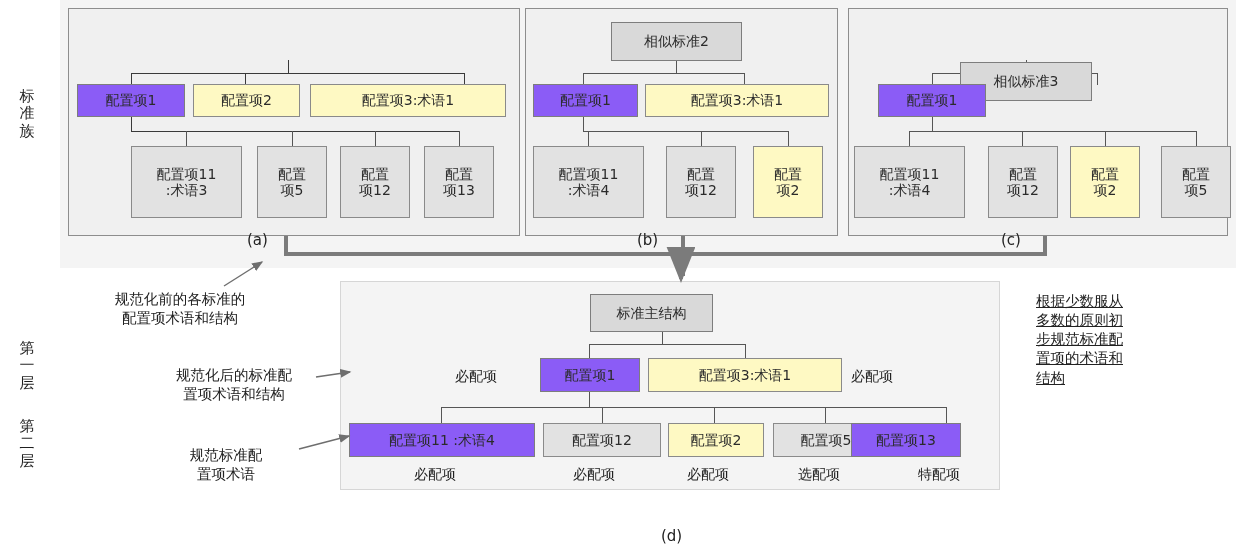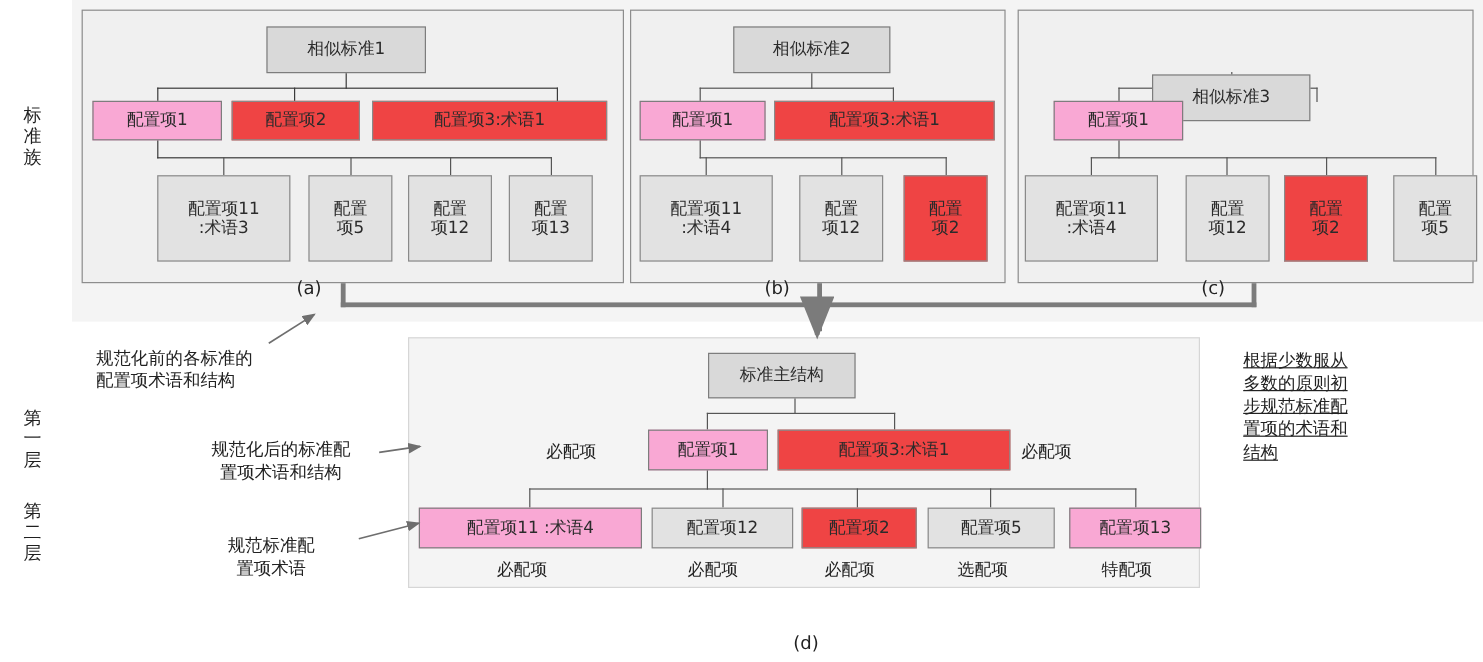--- a/index.html
+++ b/index.html
@@ -27,23 +27,23 @@
   .node{
     position:absolute;box-sizing:border-box;
     display:flex;align-items:center;justify-content:center;
     text-align:center;line-height:1.15;
     border:1.3px solid #8a8a8a;
     font-size:14px;
     letter-spacing:0px;
     white-space:pre-line;
     z-index:4;
   }
-  .n-dark{background:#f9a8d4;border-color:#7d7d7d;}
+  .n-dark{background:#8b5cf6;border-color:#7d7d7d;}
   .n-mid {background:#e2e2e2;border-color:#8a8a8a;}
-  .n-light{background:#ef4444;border-color:#8a8a8a;}
+  .n-light{background:#fef9c3;border-color:#8a8a8a;}
   .n-head{background:#d9d9d9;border-color:#7d7d7d;}
 
   
   .ln{position:absolute;background:#555;z-index:2;}
   .lnh{height:1.4px;}
   .lnv{width:1.4px;}
   .ln-bold{background:#3a3a3a;}
 
   
   .bus{position:absolute;background:#7b7b7b;z-index:3;}
@@ -96,21 +96,20 @@
   <div class="ln lnv ln-bold" style="left:245px;top:73px;height:12px;"></div>
   <div class="ln lnv ln-bold" style="left:464px;top:73px;height:12px;"></div>
 
   <div class="ln lnv ln-bold" style="left:131px;top:116px;height:16px;"></div>
   <div class="ln lnh ln-bold" style="left:131px;top:131px;width:329px;"></div>
   <div class="ln lnv" style="left:186px;top:131px;height:15px;"></div>
   <div class="ln lnv" style="left:292px;top:131px;height:15px;"></div>
   <div class="ln lnv" style="left:375px;top:131px;height:15px;"></div>
   <div class="ln lnv" style="left:459px;top:131px;height:15px;"></div>
 
-  <div class="node n-head" style="left:222px;top:22px;width:133px;height:39px;">相似标准1</div>
 
   <div class="node n-dark" style="left:77px;top:84px;width:108px;height:33px;">配置项1</div>
   <div class="node n-light" style="left:193px;top:84px;width:107px;height:33px;">配置项2</div>
   <div class="node n-light" style="left:310px;top:84px;width:196px;height:33px;">配置项3:术语1</div>
 
   <div class="node n-mid" style="left:131px;top:146px;width:111px;height:72px;">配置项11
 :术语3</div>
   <div class="node n-mid" style="left:257px;top:146px;width:70px;height:72px;">配置
 项5</div>
   <div class="node n-mid" style="left:340px;top:146px;width:70px;height:72px;">配置
@@ -202,31 +201,31 @@
   <div class="node n-dark" style="left:540px;top:358px;width:100px;height:34px;">配置项1</div>
   <div class="node n-light" style="left:648px;top:358px;width:194px;height:34px;">配置项3:术语1</div>
 
   <div class="tagtext" style="left:455px;top:368px;">必配项</div>
   <div class="tagtext" style="left:851px;top:368px;">必配项</div>
 
   <div class="node n-dark" style="left:349px;top:423px;width:186px;height:34px;">配置项11 :术语4</div>
   <div class="node n-mid" style="left:543px;top:423px;width:118px;height:34px;">配置项12</div>
   <div class="node n-light" style="left:668px;top:423px;width:96px;height:34px;">配置项2</div>
   <div class="node n-mid" style="left:773px;top:423px;width:106px;height:34px;">配置项5</div>
-  <div class="node n-dark" style="left:891px;top:423px;width:110px;height:34px;">配置项13</div>
+  <div class="node n-dark" style="left:851px;top:423px;width:110px;height:34px;">配置项13</div>
 
   <div class="tagtext" style="left:414px;top:466px;">必配项</div>
   <div class="tagtext" style="left:573px;top:466px;">必配项</div>
   <div class="tagtext" style="left:687px;top:466px;">必配项</div>
   <div class="tagtext" style="left:798px;top:466px;">选配项</div>
   <div class="tagtext" style="left:918px;top:466px;">特配项</div>
 
   <div class="cap" style="left:661px;top:527px;">(d)</div>
 
-  <div class="cap-note" style="left:80px;top:290px;width:200px;">规范化前的各标准的
+  <div class="cap-note" style="left:80px;top:290px;width:200px;text-align:center;">规范化前的各标准的
 配置项术语和结构</div>
 
   <div class="cap-note" style="left:139px;top:366px;width:190px;text-align:center;">规范化后的标准配
 置项术语和结构</div>
 
   <div class="cap-note" style="left:151px;top:446px;width:150px;text-align:center;">规范标准配
 置项术语</div>
 
   <div class="cap-note" style="left:1036px;top:292px;width:150px;text-align:left;text-decoration:underline;">根据少数服从
 多数的原则初

